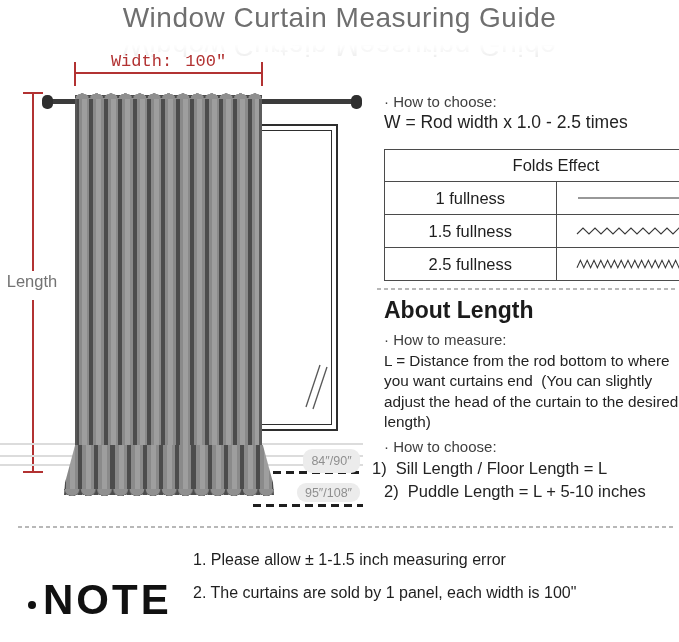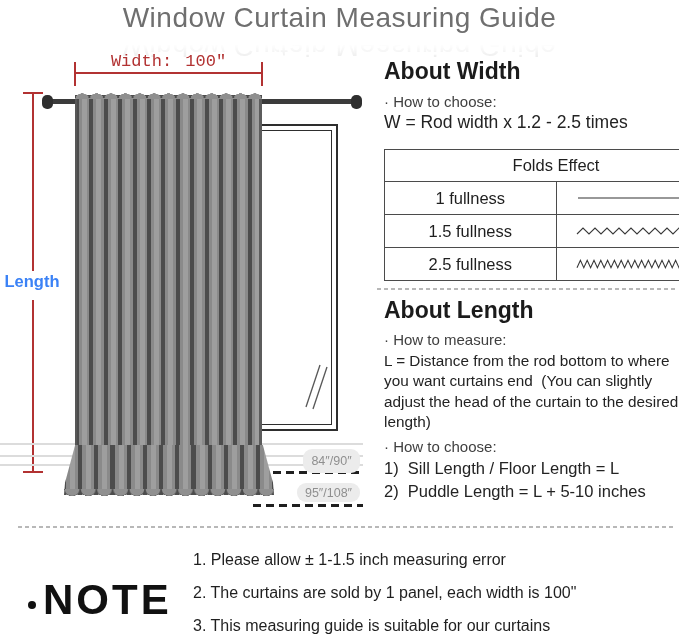--- a/index.html
+++ b/index.html
@@ -9,21 +9,21 @@
   
   .title-wrap{position:absolute;top:0;left:0;right:0;text-align:center;}
   .title{font-size:28px;font-weight:500;color:#6f6f6f;letter-spacing:.5px;line-height:36px;}
   .title-reflect{font-size:28px;font-weight:500;color:#6f6f6f;letter-spacing:.5px;line-height:36px;
     transform:scaleY(-1);opacity:.30;margin-top:-8px;
     -webkit-mask-image:linear-gradient(to bottom,rgba(0,0,0,.6),transparent 55%);
     mask-image:linear-gradient(to bottom,rgba(0,0,0,.6),transparent 55%);}
 
   
   .abs{position:absolute;}
-  .red{color:#3b82f6;font-weight:bold;}
+  .red{color:#737373;}
   .dim-label{font-size:17px;color:#b23232;text-align:center;word-spacing:3px;}
   .redline{background:#b23232;}
 
   .rod{left:47px;top:99px;width:307px;height:5px;background:#3b3b3b;border-radius:2px;z-index:2;}
   .finial{width:11px;height:14px;background:#2f2f2f;border-radius:5px;top:95px;z-index:2;}
 
   .window{left:254px;top:124px;width:80px;height:303px;background:#fff;border:2px solid #2e2e2e;z-index:1;}
   .window-inner{position:absolute;left:4px;top:4px;right:4px;bottom:4px;border:1.5px solid #2e2e2e;}
   .glass-marks{position:absolute;right:8px;bottom:18px;}
 
@@ -114,23 +114,22 @@
   <div class="abs curtain-scallops"></div>
   <div class="abs curtain-body"></div>
   <div class="abs curtain-skirt"></div>
   <div class="abs curtain-hem"></div>
 
   <div class="abs dash-dark" style="left:247px;top:471px;width:115px;"></div>
   <div class="abs pill" style="left:303px;top:449px;width:57px;height:24px;">84″/90″</div>
   <div class="abs dash-dark" style="left:253px;top:504px;width:110px;"></div>
   <div class="abs pill" style="left:297px;top:483px;width:63px;height:19px;">95″/108″</div>
 
-  <div class="abs rc-h" style="left:384px;top:58px;">About Width</div>
   <div class="abs rc-sub" style="left:384px;top:93px;">· How to choose:</div>
-  <div class="abs rc-text" style="left:384px;top:112px;font-size:17.5px;">W = Rod width x 1.2 - 2.5 times</div>
+  <div class="abs rc-text" style="left:384px;top:112px;font-size:17.5px;">W = Rod width x 1.0 - 2.5 times</div>
 
   <table class="folds abs" style="left:384px;top:149px;">
     <tbody>
         <tr>
       <th colspan="2">Folds Effect</th>
     </tr>
     <tr>
       <td class="col-label">1 fullness</td>
       <td class="pattern-cell">
         <svg width="140" height="14" viewBox="0 0 140 14">
@@ -156,26 +155,25 @@
     </tr>
   </tbody>
     </table>
 
   <div class="abs dash-light" style="left:377px;top:288px;width:298px;"></div>
 
   <div class="abs rc-h" style="left:384px;top:297px;">About Length</div>
   <div class="abs rc-sub" style="left:384px;top:331px;">· How to measure:</div>
   <div class="abs measure-p" style="left:384px;top:351px;">L = Distance from the rod bottom to where you want curtains end  (You can slightly adjust the head of the curtain to the desired length)</div>
   <div class="abs rc-sub" style="left:384px;top:438px;">· How to choose:</div>
-  <div class="abs rc-text" style="left:384px;top:459px;">1)  Sill Length / Floor Length = L</div>
+  <div class="abs rc-text" style="left:372px;top:459px;">1)  Sill Length / Floor Length = L</div>
   <div class="abs rc-text" style="left:384px;top:482px;">2)  Puddle Length = L + 5-10 inches</div>
 
   <div class="abs dash-light" style="left:18px;top:526px;width:658px;"></div>
 
   <div class="abs note-bullet"></div>
   <div class="abs note-heading">NOTE</div>
   <div class="abs note-list">
     <div class="note-item">1. Please allow ± 1-1.5 inch measuring error</div>
     <div class="note-item">2. The curtains are sold by 1 panel, each width is 100"</div>
-    <div class="note-item">3. This measuring guide is suitable for our curtains</div>
   </div>
 
 </div>
 
 </body></html>

